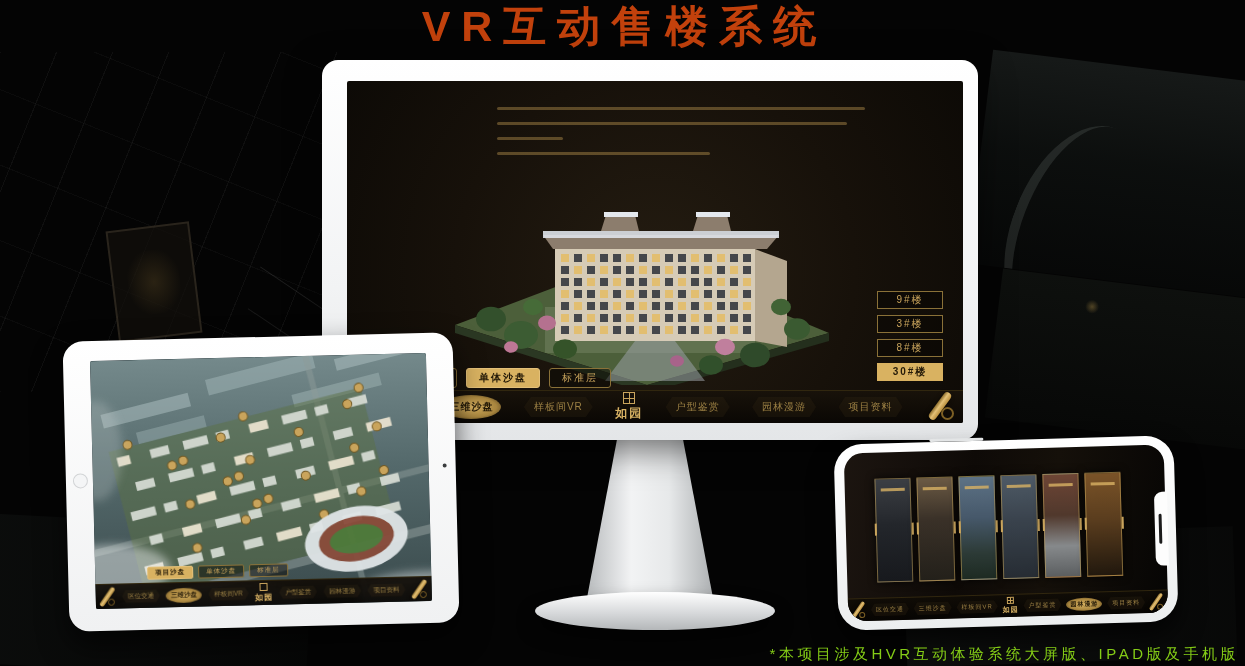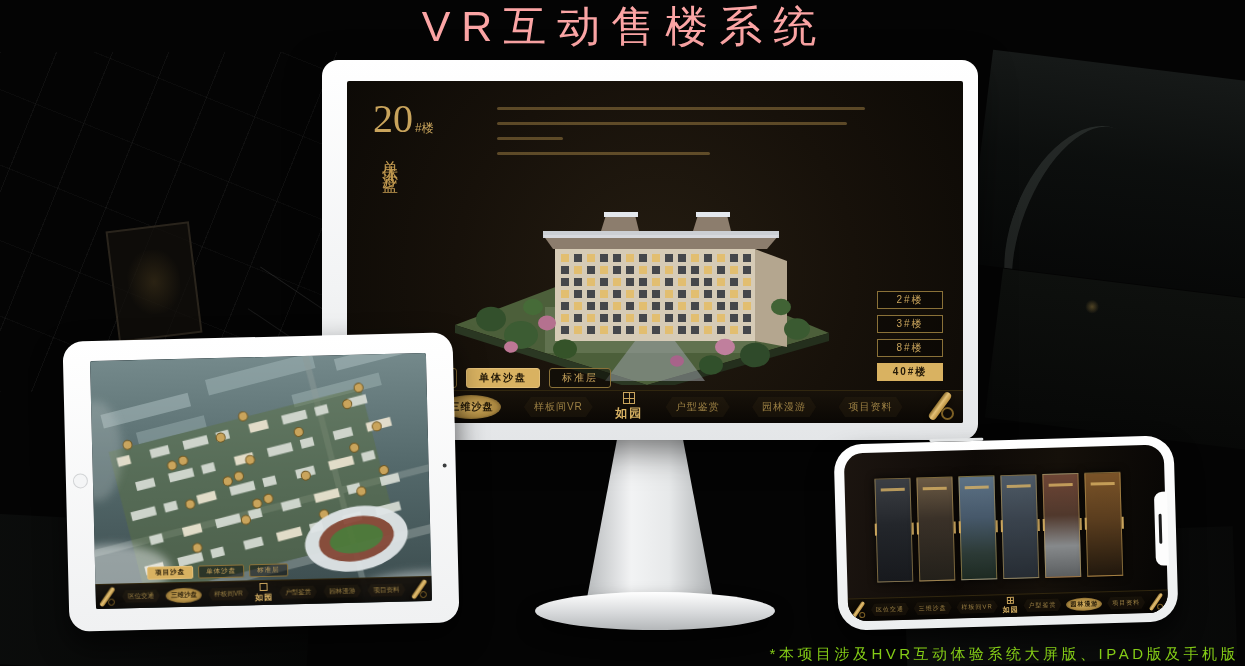--- a/index.html
+++ b/index.html
@@ -37,21 +37,21 @@
   .bg-right2::after{content:"";position:absolute;left:86px;top:20px;width:14px;height:14px;background:radial-gradient(circle,rgba(205,165,80,.35),transparent 70%);}
   .bg-bottom-right{right:10px;bottom:4px;width:330px;height:130px;transform:rotate(-2deg);
     background:linear-gradient(90deg, rgba(70,78,72,.14), rgba(40,46,42,.10));}
   .bg-bottom-left{left:-10px;bottom:-6px;width:320px;height:150px;transform:rotate(3deg);
     background:linear-gradient(90deg, rgba(60,72,66,.12), rgba(30,38,34,.08));}
 
   
   .page-title{
     position:absolute;top:0;left:4px;right:0;height:54px;
     display:flex;align-items:center;justify-content:center;
-    color:#fca5a5;font-size:43px;font-weight:normal;letter-spacing:11px;
+    color:#c2410c;font-size:43px;font-weight:bold;letter-spacing:11px;
   }
   .footer-note{
     position:absolute;right:6px;bottom:2px;
     color:#84cc16;font-size:15px;letter-spacing:3.5px;
   }
 
   
   .monitor{position:absolute;left:322px;top:60px;width:656px;height:380px;
     background:linear-gradient(180deg,#ffffff,#f2f3f4 60%,#e4e6e8);
     border-radius:16px;box-shadow:0 10px 34px rgba(0,0,0,.55);}
@@ -176,24 +176,20 @@
 <div class="bg-deco bg-right2"></div>
 <div class="bg-deco bg-bottom-right"></div>
 <div class="bg-deco bg-bottom-left"></div>
 
 <div class="page-title">VR互动售楼系统</div>
 
 <div class="stand-neck"></div>
 <div class="stand-base"></div>
 <div class="monitor">
   <div class="monitor-screen">
-    <div class="m-heading">
-      <span class="num">20</span><span class="suffix">#楼</span>
-      <span class="subtitle">单体沙盘</span>
-    </div>
     <div class="m-desc">
       <div class="dline" style="width:100%"></div>
       <div class="dline" style="width:95%"></div>
       <div class="dline" style="width:18%"></div>
       <div class="dline" style="width:58%"></div>
     </div>
 
     <svg class="m-scene" width="430" height="228" viewBox="0 0 430 228">
       <polygon points="30,168 215,98 404,176 222,228" fill="#4c5f3a"></polygon>
       <polygon points="30,168 222,228 222,236 30,176" fill="#2b3823"></polygon>
@@ -330,24 +326,24 @@
           <ellipse cx="108" cy="150" rx="10" ry="8.2" fill="#466b38"></ellipse>
           <ellipse cx="356" cy="150" rx="10" ry="8.2" fill="#416335"></ellipse>
           <ellipse cx="122" cy="166" rx="9" ry="7.38" fill="#b5718f"></ellipse>
           <ellipse cx="300" cy="190" rx="10" ry="8.2" fill="#c07f9d"></ellipse>
           <ellipse cx="252" cy="204" rx="7" ry="5.739999999999999" fill="#a8638a"></ellipse>
           <ellipse cx="86" cy="190" rx="7" ry="5.739999999999999" fill="#bd7795"></ellipse>
         </g>
     </svg>
 
     <div class="m-floor" id="m-floor">
-        <div class="floor-btn">2#楼</div>
+        <div class="floor-btn">9#楼</div>
         <div class="floor-btn">3#楼</div>
         <div class="floor-btn">8#楼</div>
-        <div class="floor-btn active">40#楼</div>
+        <div class="floor-btn active">30#楼</div>
       </div>
     <div class="m-tabs" id="m-tabs">
         <span class="mode-tab">项目沙盘</span>
         <span class="mode-tab active">单体沙盘</span>
         <span class="mode-tab">标准层</span>
       </div>
     <div class="app-nav" id="m-nav">
         <span class="nav-item">区位交通</span>
         <span class="nav-item active">三维沙盘</span>
         <span class="nav-item">样板间VR</span>

